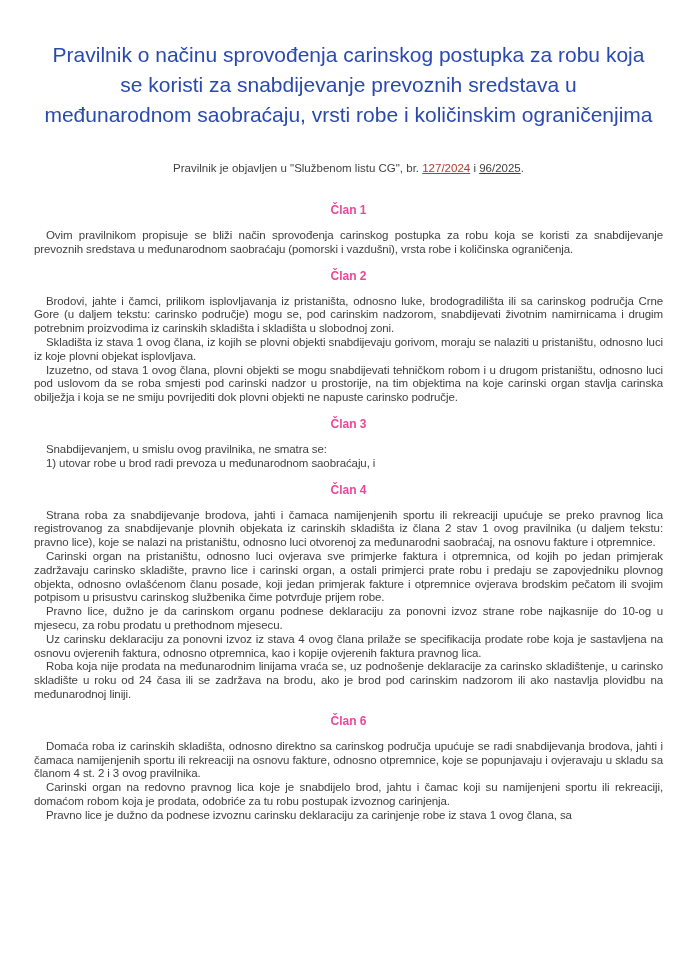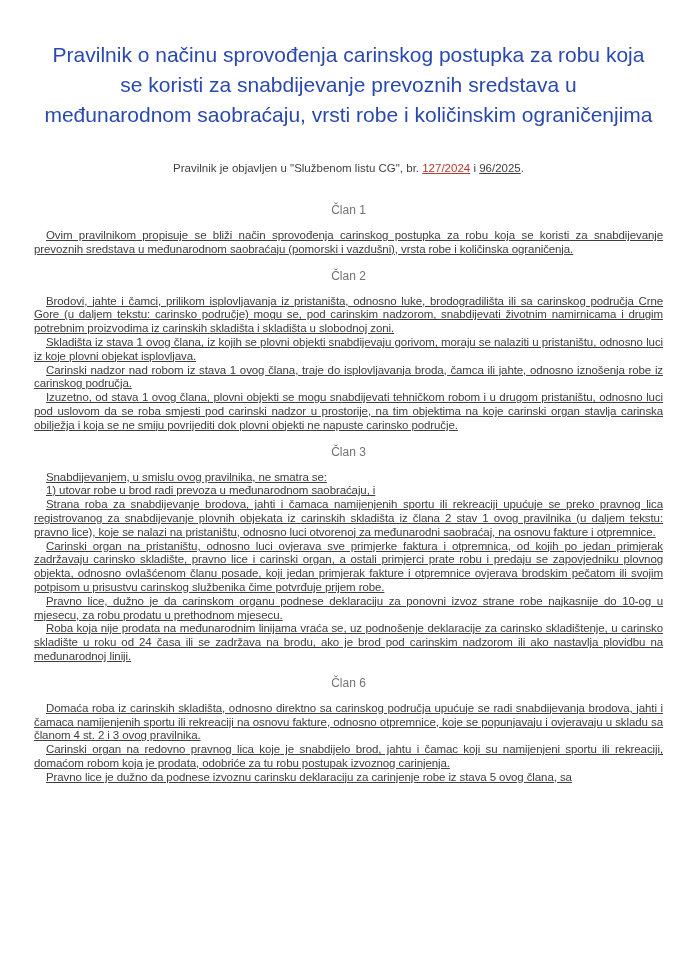--- a/index.html
+++ b/index.html
@@ -33,34 +33,33 @@
     line-height: 14px;
     color: #3e3e3e;
   }
   .pub-line a { }
   a.link-red  { color: #b23a2f; }
   a.link-dark { color: #3e3e3e; }
   .article-heading {
     text-align: center;
     font-size: 12px;
     line-height: 14px;
-    font-weight: 400;
-    color: #737373;
+    font-weight: 700;
+    color: #ec4899;
     margin: 12px 0;
   }
   .article:first-of-type .article-heading { margin-top: 28px; }
   .article p {
     margin: 0;
     font-size: 11.5px;
     line-height: 13.8px;
     text-align: justify;
     text-indent: 12px;
     letter-spacing: -0.1px;
     color: #3e3e3e;
-    text-decoration: underline;
   }
 </style>
 </head>
 <body>
 
 <div class="page">
 
   <h1 class="doc-title">Pravilnik o načinu sprovođenja carinskog postupka za robu koja se koristi za snabdijevanje prevoznih sredstava u međunarodnom saobraćaju, vrsti robe i količinskim ograničenjima</h1>
 
   <div class="pub-line">
@@ -69,37 +68,38 @@
 
   <section class="article">
     <h2 class="article-heading">Član 1</h2>
     <p>Ovim pravilnikom propisuje se bliži način sprovođenja carinskog postupka za robu koja se koristi za snabdijevanje prevoznih sredstava u međunarodnom saobraćaju (pomorski i vazdušni), vrsta robe i količinska ograničenja.</p>
   </section>
 
   <section class="article">
     <h2 class="article-heading">Član 2</h2>
     <p>Brodovi, jahte i čamci, prilikom isplovljavanja iz pristaništa, odnosno luke, brodogradilišta ili sa carinskog područja Crne Gore (u daljem tekstu: carinsko područje) mogu se, pod carinskim nadzorom, snabdijevati životnim namirnicama i drugim potrebnim proizvodima iz carinskih skladišta i skladišta u slobodnoj zoni.</p>
     <p>Skladišta iz stava 1 ovog člana, iz kojih se plovni objekti snabdijevaju gorivom, moraju se nalaziti u pristaništu, odnosno luci iz koje plovni objekat isplovljava.</p>
-    <p>Carinski nadzor nad robom iz stava 1 ovog člana, traje do isplovljavanja broda, čamca ili jahte, odnosno iznošenja robe iz carinskog područja.</p>
     <p>Izuzetno, od stava 1 ovog člana, plovni objekti se mogu snabdijevati tehničkom robom i u drugom pristaništu, odnosno luci pod uslovom da se roba smjesti pod carinski nadzor u prostorije, na tim objektima na koje carinski organ stavlja carinska obilježja i koja se ne smiju povrijediti dok plovni objekti ne napuste carinsko područje.</p>
   </section>
 
   <section class="article">
     <h2 class="article-heading">Član 3</h2>
     <p>Snabdijevanjem, u smislu ovog pravilnika, ne smatra se:</p>
     <p>1) utovar robe u brod radi prevoza u međunarodnom saobraćaju, i</p>
   </section>
 
   <section class="article">
+    <h2 class="article-heading">Član 4</h2>
     <p>Strana roba za snabdijevanje brodova, jahti i čamaca namijenjenih sportu ili rekreaciji upućuje se preko pravnog lica registrovanog za snabdijevanje plovnih objekata iz carinskih skladišta iz člana 2 stav 1 ovog pravilnika (u daljem tekstu: pravno lice), koje se nalazi na pristaništu, odnosno luci otvorenoj za međunarodni saobraćaj, na osnovu fakture i otpremnice.</p>
     <p>Carinski organ na pristaništu, odnosno luci ovjerava sve primjerke faktura i otpremnica, od kojih po jedan primjerak zadržavaju carinsko skladište, pravno lice i carinski organ, a ostali primjerci prate robu i predaju se zapovjedniku plovnog objekta, odnosno ovlašćenom članu posade, koji jedan primjerak fakture i otpremnice ovjerava brodskim pečatom ili svojim potpisom u prisustvu carinskog službenika čime potvrđuje prijem robe.</p>
     <p>Pravno lice, dužno je da carinskom organu podnese deklaraciju za ponovni izvoz strane robe najkasnije do 10-og u mjesecu, za robu prodatu u prethodnom mjesecu.</p>
+    <p>Uz carinsku deklaraciju za ponovni izvoz iz stava 4 ovog člana prilaže se specifikacija prodate robe koja je sastavljena na osnovu ovjerenih faktura, odnosno otpremnica, kao i kopije ovjerenih faktura pravnog lica.</p>
     <p>Roba koja nije prodata na međunarodnim linijama vraća se, uz podnošenje deklaracije za carinsko skladištenje, u carinsko skladište u roku od 24 časa ili se zadržava na brodu, ako je brod pod carinskim nadzorom ili ako nastavlja plovidbu na međunarodnoj liniji.</p>
   </section>
 
   <section class="article">
     <h2 class="article-heading">Član 6</h2>
     <p>Domaća roba iz carinskih skladišta, odnosno direktno sa carinskog područja upućuje se radi snabdijevanja brodova, jahti i čamaca namijenjenih sportu ili rekreaciji na osnovu fakture, odnosno otpremnice, koje se popunjavaju i ovjeravaju u skladu sa članom 4 st. 2 i 3 ovog pravilnika.</p>
     <p>Carinski organ na redovno pravnog lica koje je snabdijelo brod, jahtu i čamac koji su namijenjeni sportu ili rekreaciji, domaćom robom koja je prodata, odobriće za tu robu postupak izvoznog carinjenja.</p>
-    <p>Pravno lice je dužno da podnese izvoznu carinsku deklaraciju za carinjenje robe iz stava 5 ovog člana, sa</p>
+    <p>Pravno lice je dužno da podnese izvoznu carinsku deklaraciju za carinjenje robe iz stava 1 ovog člana, sa</p>
   </section>
 
 </div>
 
 </body></html>

